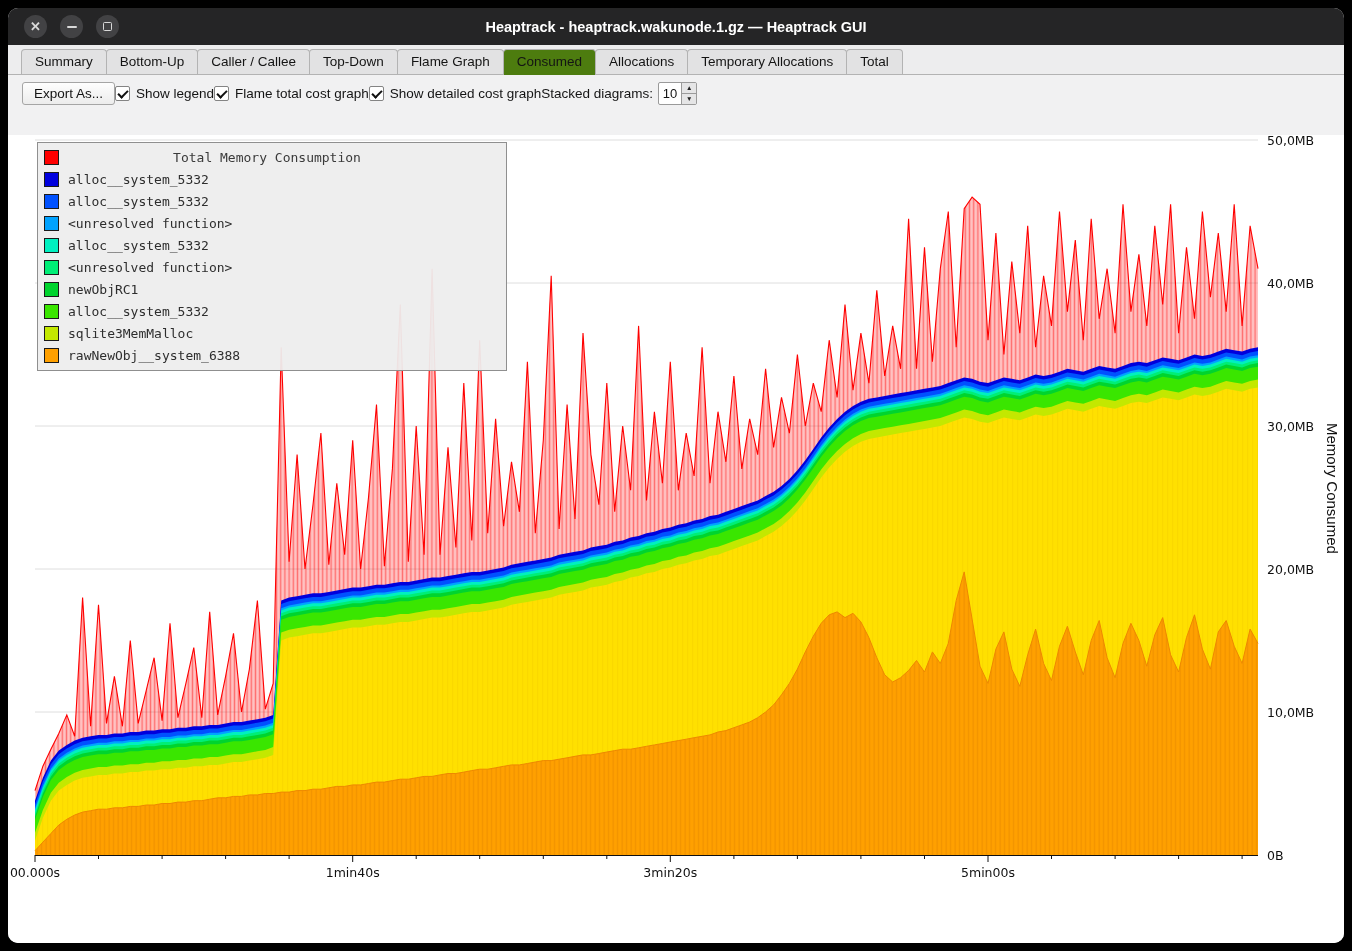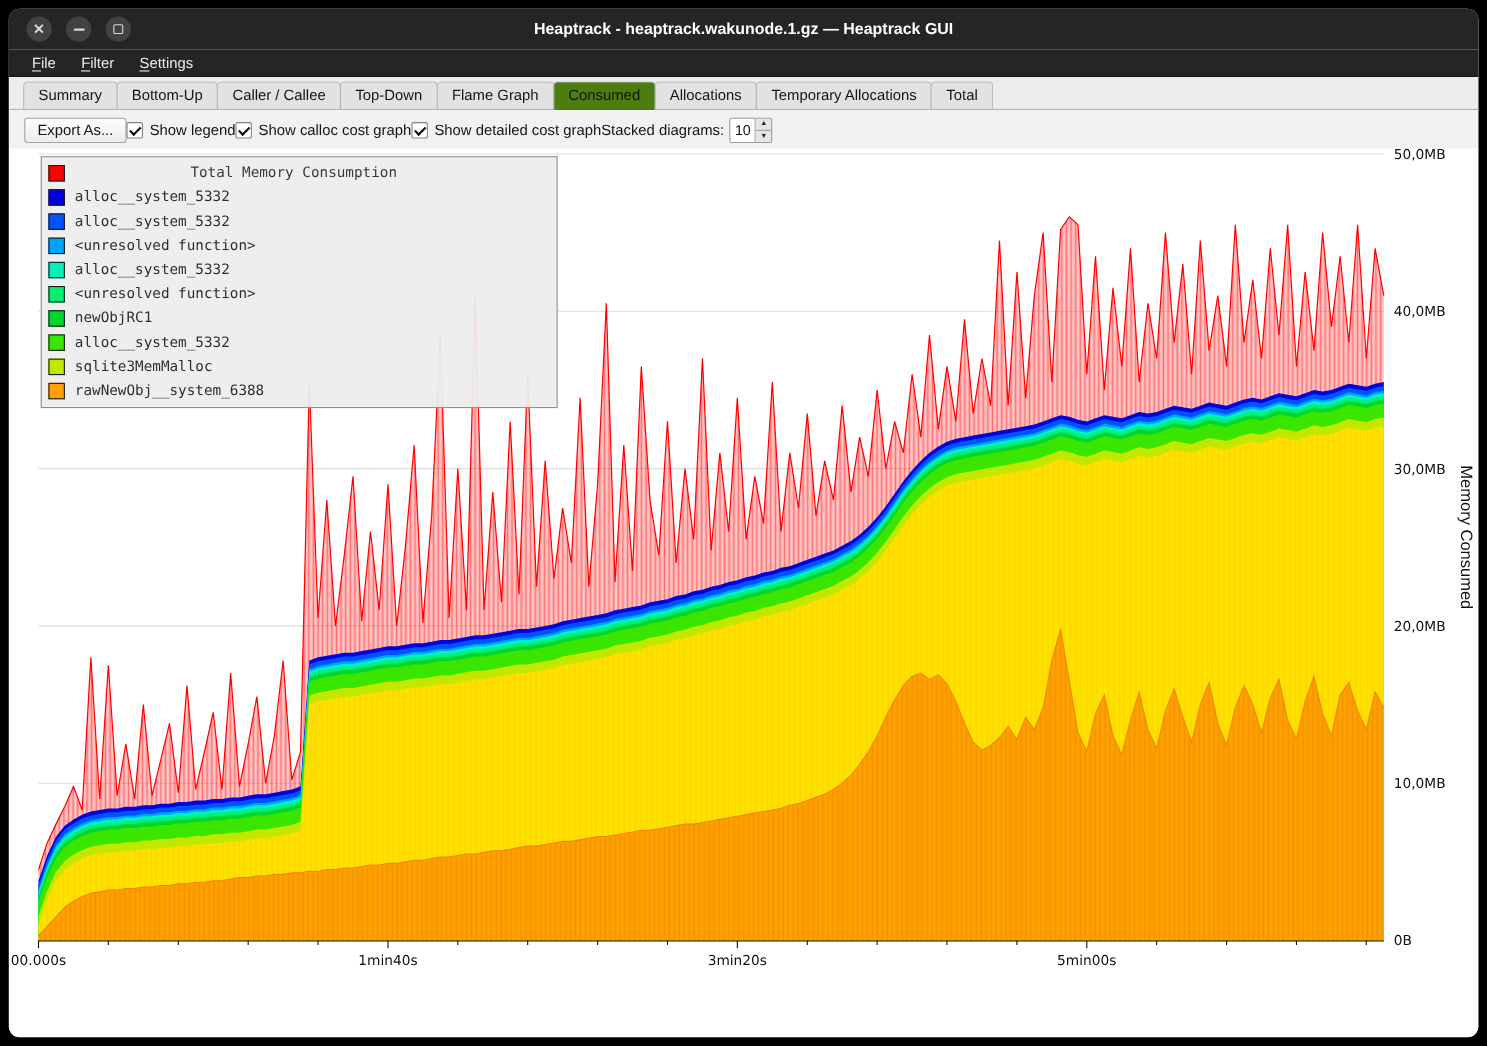--- a/index.html
+++ b/index.html
@@ -57,25 +57,20 @@
       <div class="win-btn">
           <span class="min-glyph"></span>
         </div>
       <div class="win-btn">
           <span class="max-glyph"></span>
         </div>
     </div>
     <div class="title">Heaptrack - heaptrack.wakunode.1.gz — Heaptrack GUI</div>
   </div>
 
-  <div class="menubar">
-    <span class="menu-item"><u>F</u>ile</span>
-    <span class="menu-item"><u>F</u>ilter</span>
-    <span class="menu-item"><u>S</u>ettings</span>
-  </div>
 
   <div class="tabbar">
     <span class="tab">Summary</span>
     <span class="tab">Bottom-Up</span>
     <span class="tab">Caller / Callee</span>
     <span class="tab">Top-Down</span>
     <span class="tab">Flame Graph</span>
     <span class="tab active">Consumed</span>
     <span class="tab">Allocations</span>
     <span class="tab">Temporary Allocations</span>
@@ -83,21 +78,21 @@
   </div>
 
   <div class="toolbar">
     <button class="btn">Export As...</button>
     <span class="cb">
       <span class="cbbox checked"></span>
       <span>Show legend</span>
     </span>
     <span class="cb">
       <span class="cbbox checked"></span>
-      <span>Show calloc cost graph</span>
+      <span>Flame total cost graph</span>
     </span>
     <span class="cb">
       <span class="cbbox checked"></span>
       <span>Show detailed cost graph</span>
     </span>
     <span class="spin-group">
       <span>Stacked diagrams:</span>
       <span class="spin">
         <span class="spin-val">10</span>
         <span class="spin-btns">

